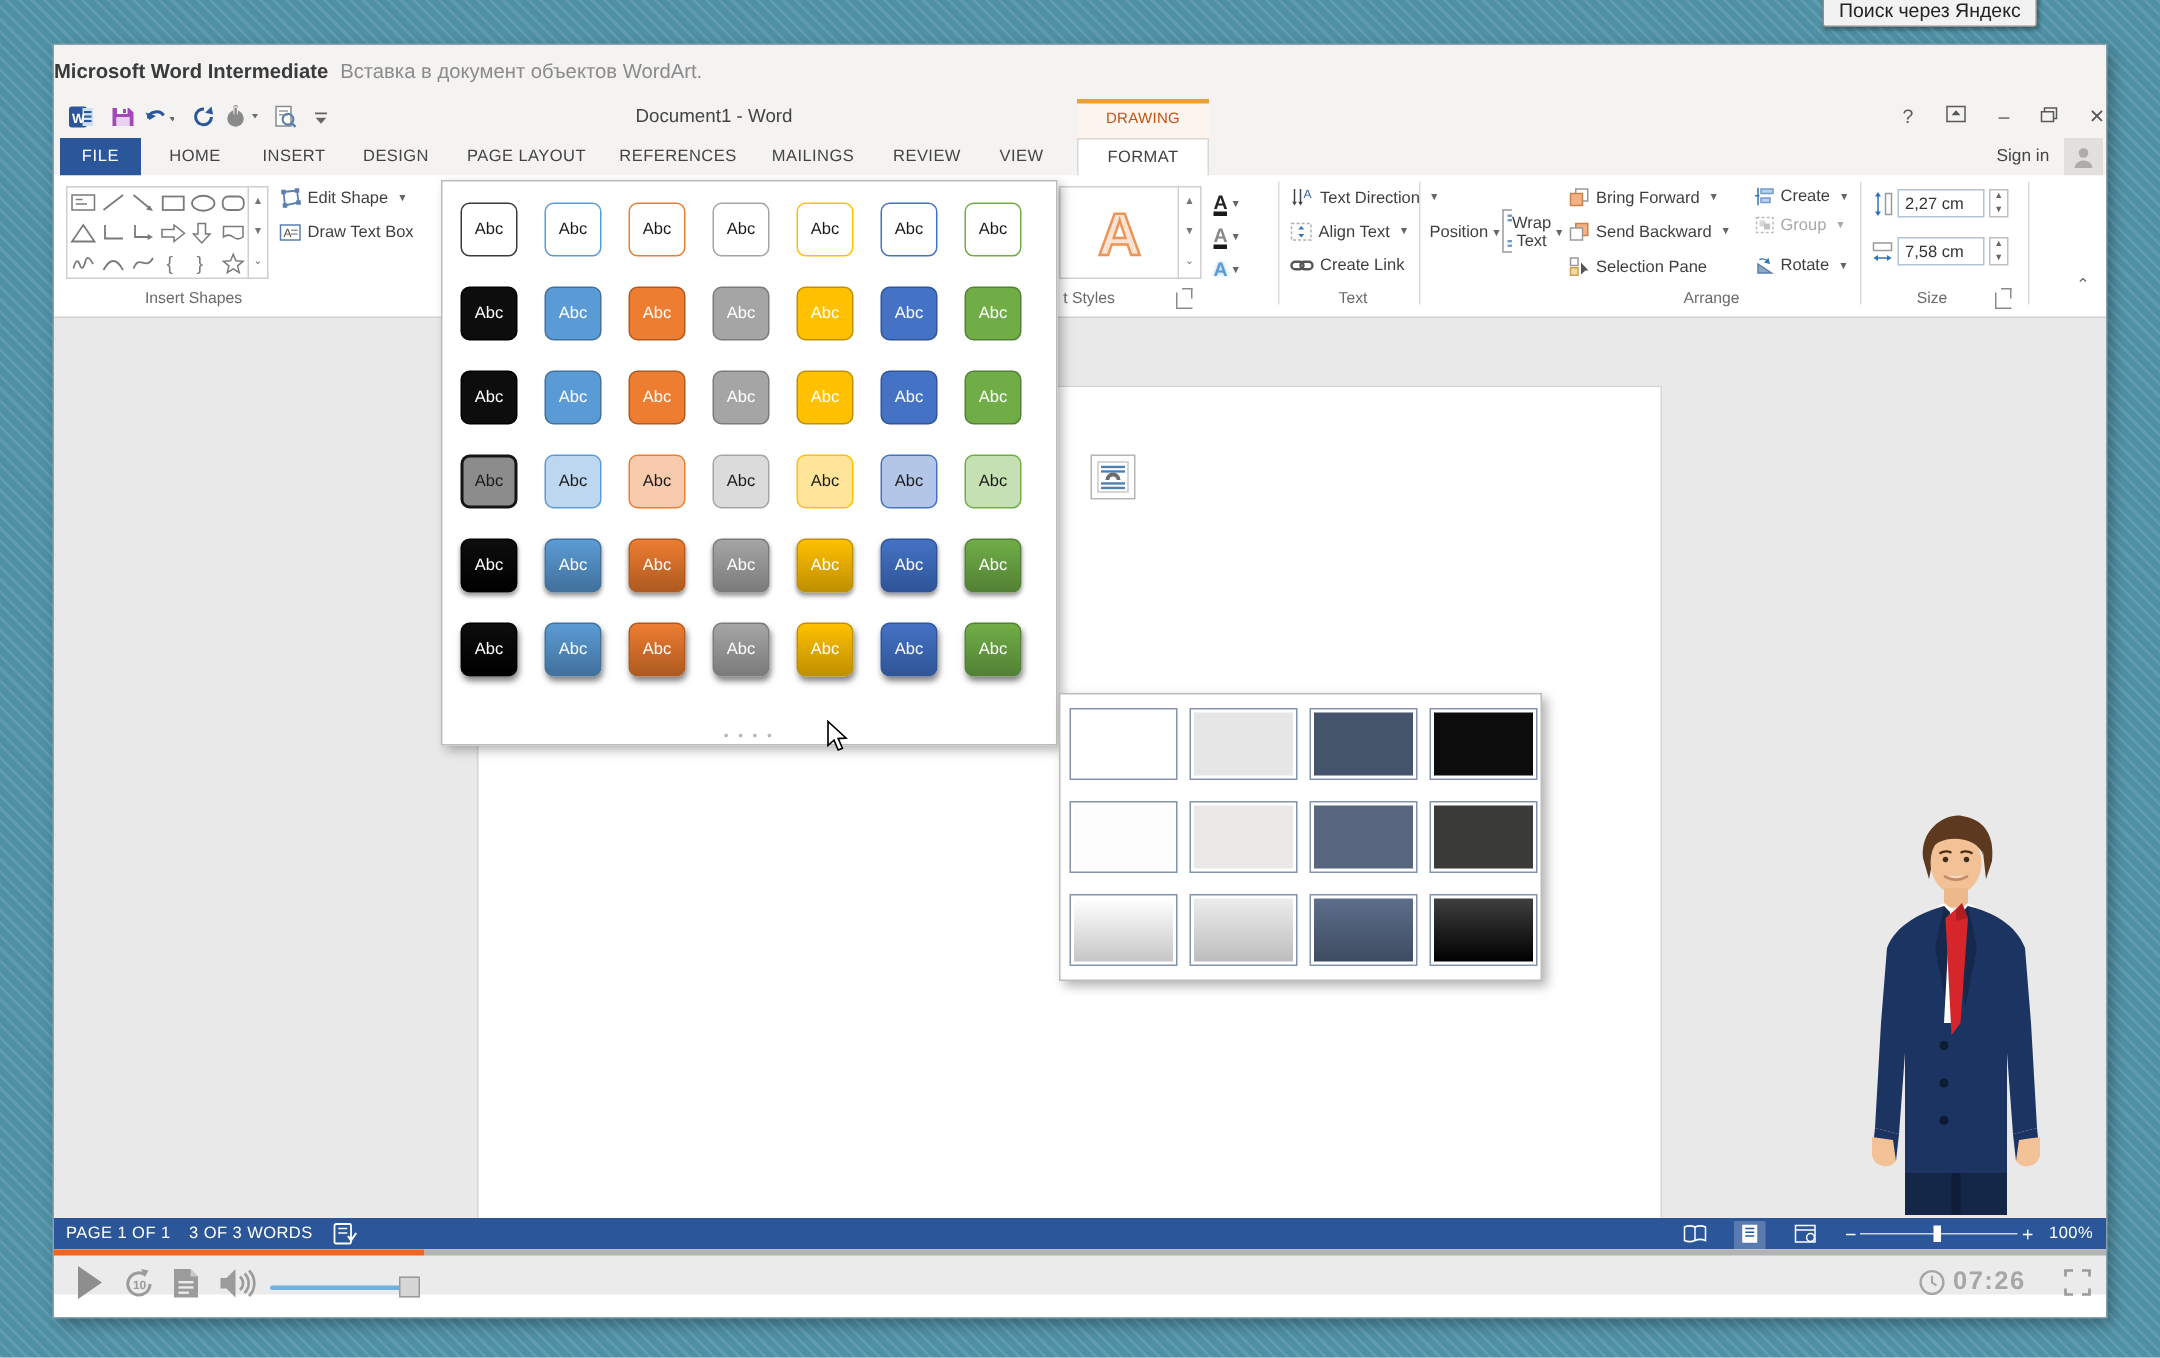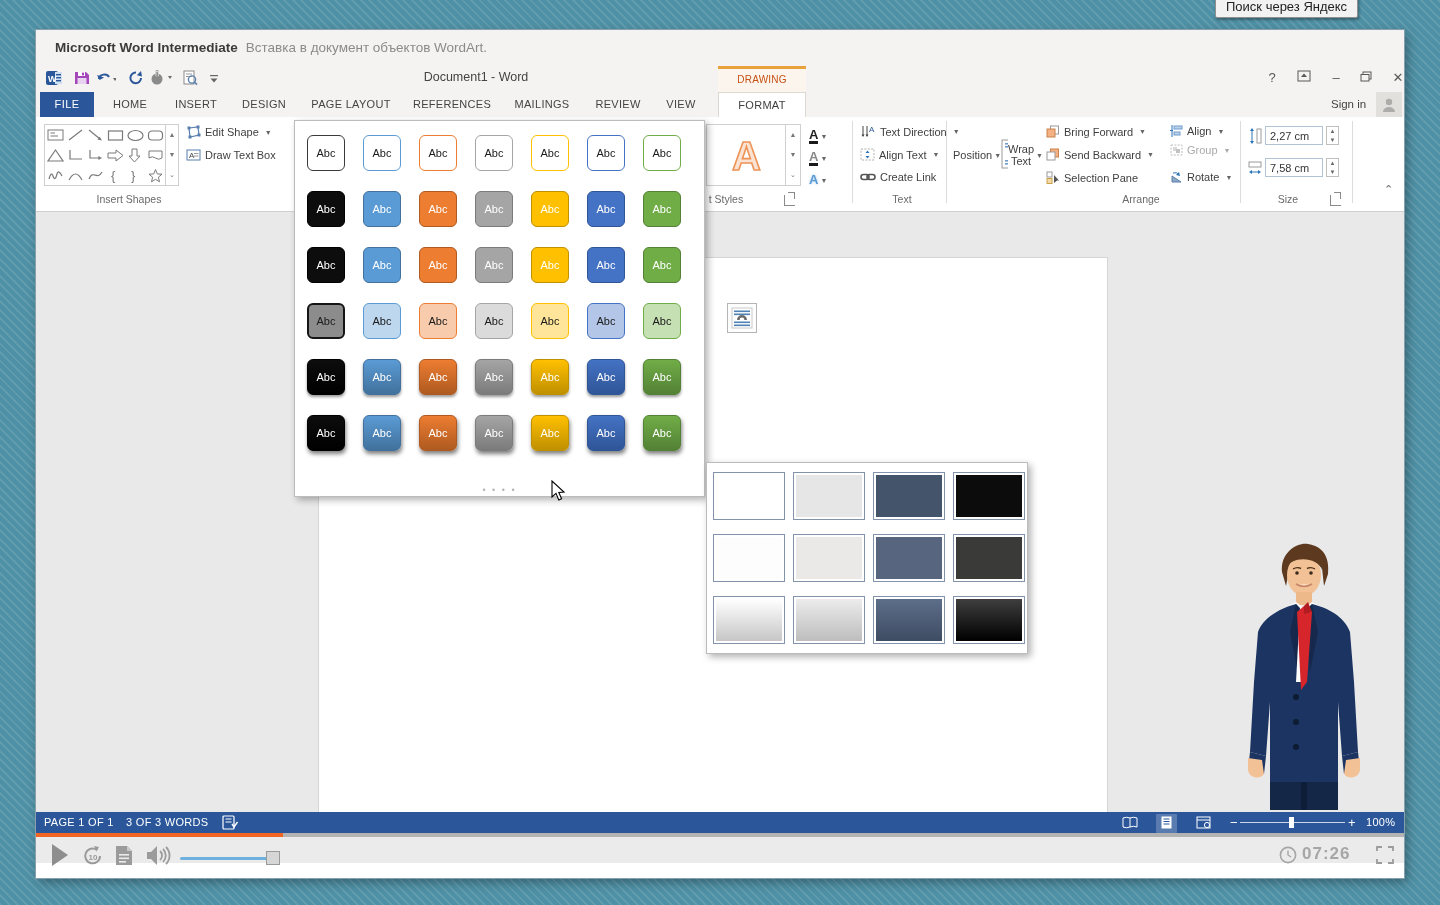--- a/index.html
+++ b/index.html
@@ -12,21 +12,21 @@
   
   .yandex-btn { position:absolute; left:1215px; top:-6px; height:24px; padding:3px 10px 2px;
     background:#f2f2f2; border:1px solid #8f8f8f; border-radius:2px; font-size:13px; color:#222;
     box-shadow:1px 2px 3px rgba(0,0,0,.35); font-family:"Liberation Sans",sans-serif; }
 
   
   .win { position:absolute; left:36px; top:30px; width:1368px; height:848px; background:#fff;
     box-shadow:0 0 0 1px #87a0ad, 3px 4px 10px rgba(0,0,0,.35); z-index:1; }
 
   .titlebar { position:absolute; left:0; top:0; width:100%; height:34px; background:#f4f3f1;
-    display:flex; align-items:center; padding-left:19px; }
+    display:flex; align-items:center; padding-left:0; }
   .tb-title { font-weight:bold; font-size:13.5px; color:#3b3b3b; margin-right:8px; }
   .tb-sub { font-size:13.5px; color:#8b8b8b; }
 
   .qatrow { position:absolute; left:0; top:34px; width:100%; height:28px; background:#f4f3f1; }
   .qat-ic { position:absolute; top:4px; width:20px; height:20px; display:flex; align-items:center; justify-content:center; }
   .doc-title { position:absolute; left:300px; top:6px; width:280px; text-align:center; font-size:12.5px; color:#444; }
   .winctl { position:absolute; top:3px; width:28px; height:22px; text-align:center; font-size:13px; color:#585858; line-height:22px; }
 
   .ctx-header { position:absolute; left:682px; top:36px; width:88px; height:26px; background:#fbf5ee;
     border-top:3px solid #e9a23b; color:#c75113; font-size:10px; text-align:center; line-height:22px; letter-spacing:.2px; }
@@ -455,21 +455,21 @@
           </svg>
         <span>Selection Pane</span>
       </div>
       <div class="rib-btn-s" style="left:1134px;top:8px">
         <svg width="13" height="12">
             <rect x="4" y="1" width="8" height="3" fill="#bcd2ea" stroke="#6f9ccb"></rect>
             <rect x="4" y="7" width="6" height="3" fill="#bcd2ea" stroke="#6f9ccb"></rect>
             <line x1="2" y1="0" x2="2" y2="12" stroke="#2b74b8"></line>
             <path d="M0,5.5 l3,0" stroke="#2b74b8"></path>
           </svg>
-        <span>Align</span>
+        <span>Create</span>
           <span class="dd">▼</span>
       </div>
       <div class="rib-btn-s grayed" style="left:1134px;top:27px">
         <svg width="13" height="12">
             <rect x="1" y="1" width="11" height="10" fill="none" stroke="#bcbcbc" stroke-dasharray="2,1.4"></rect>
             <rect x="3" y="3" width="4" height="4" fill="#d8d8d8"></rect>
             <rect x="6" y="5" width="4" height="4" fill="#c2c2c2"></rect>
           </svg>
         <span>Group</span>
           <span class="dd" style="color:#a9a9a9">▼</span>

